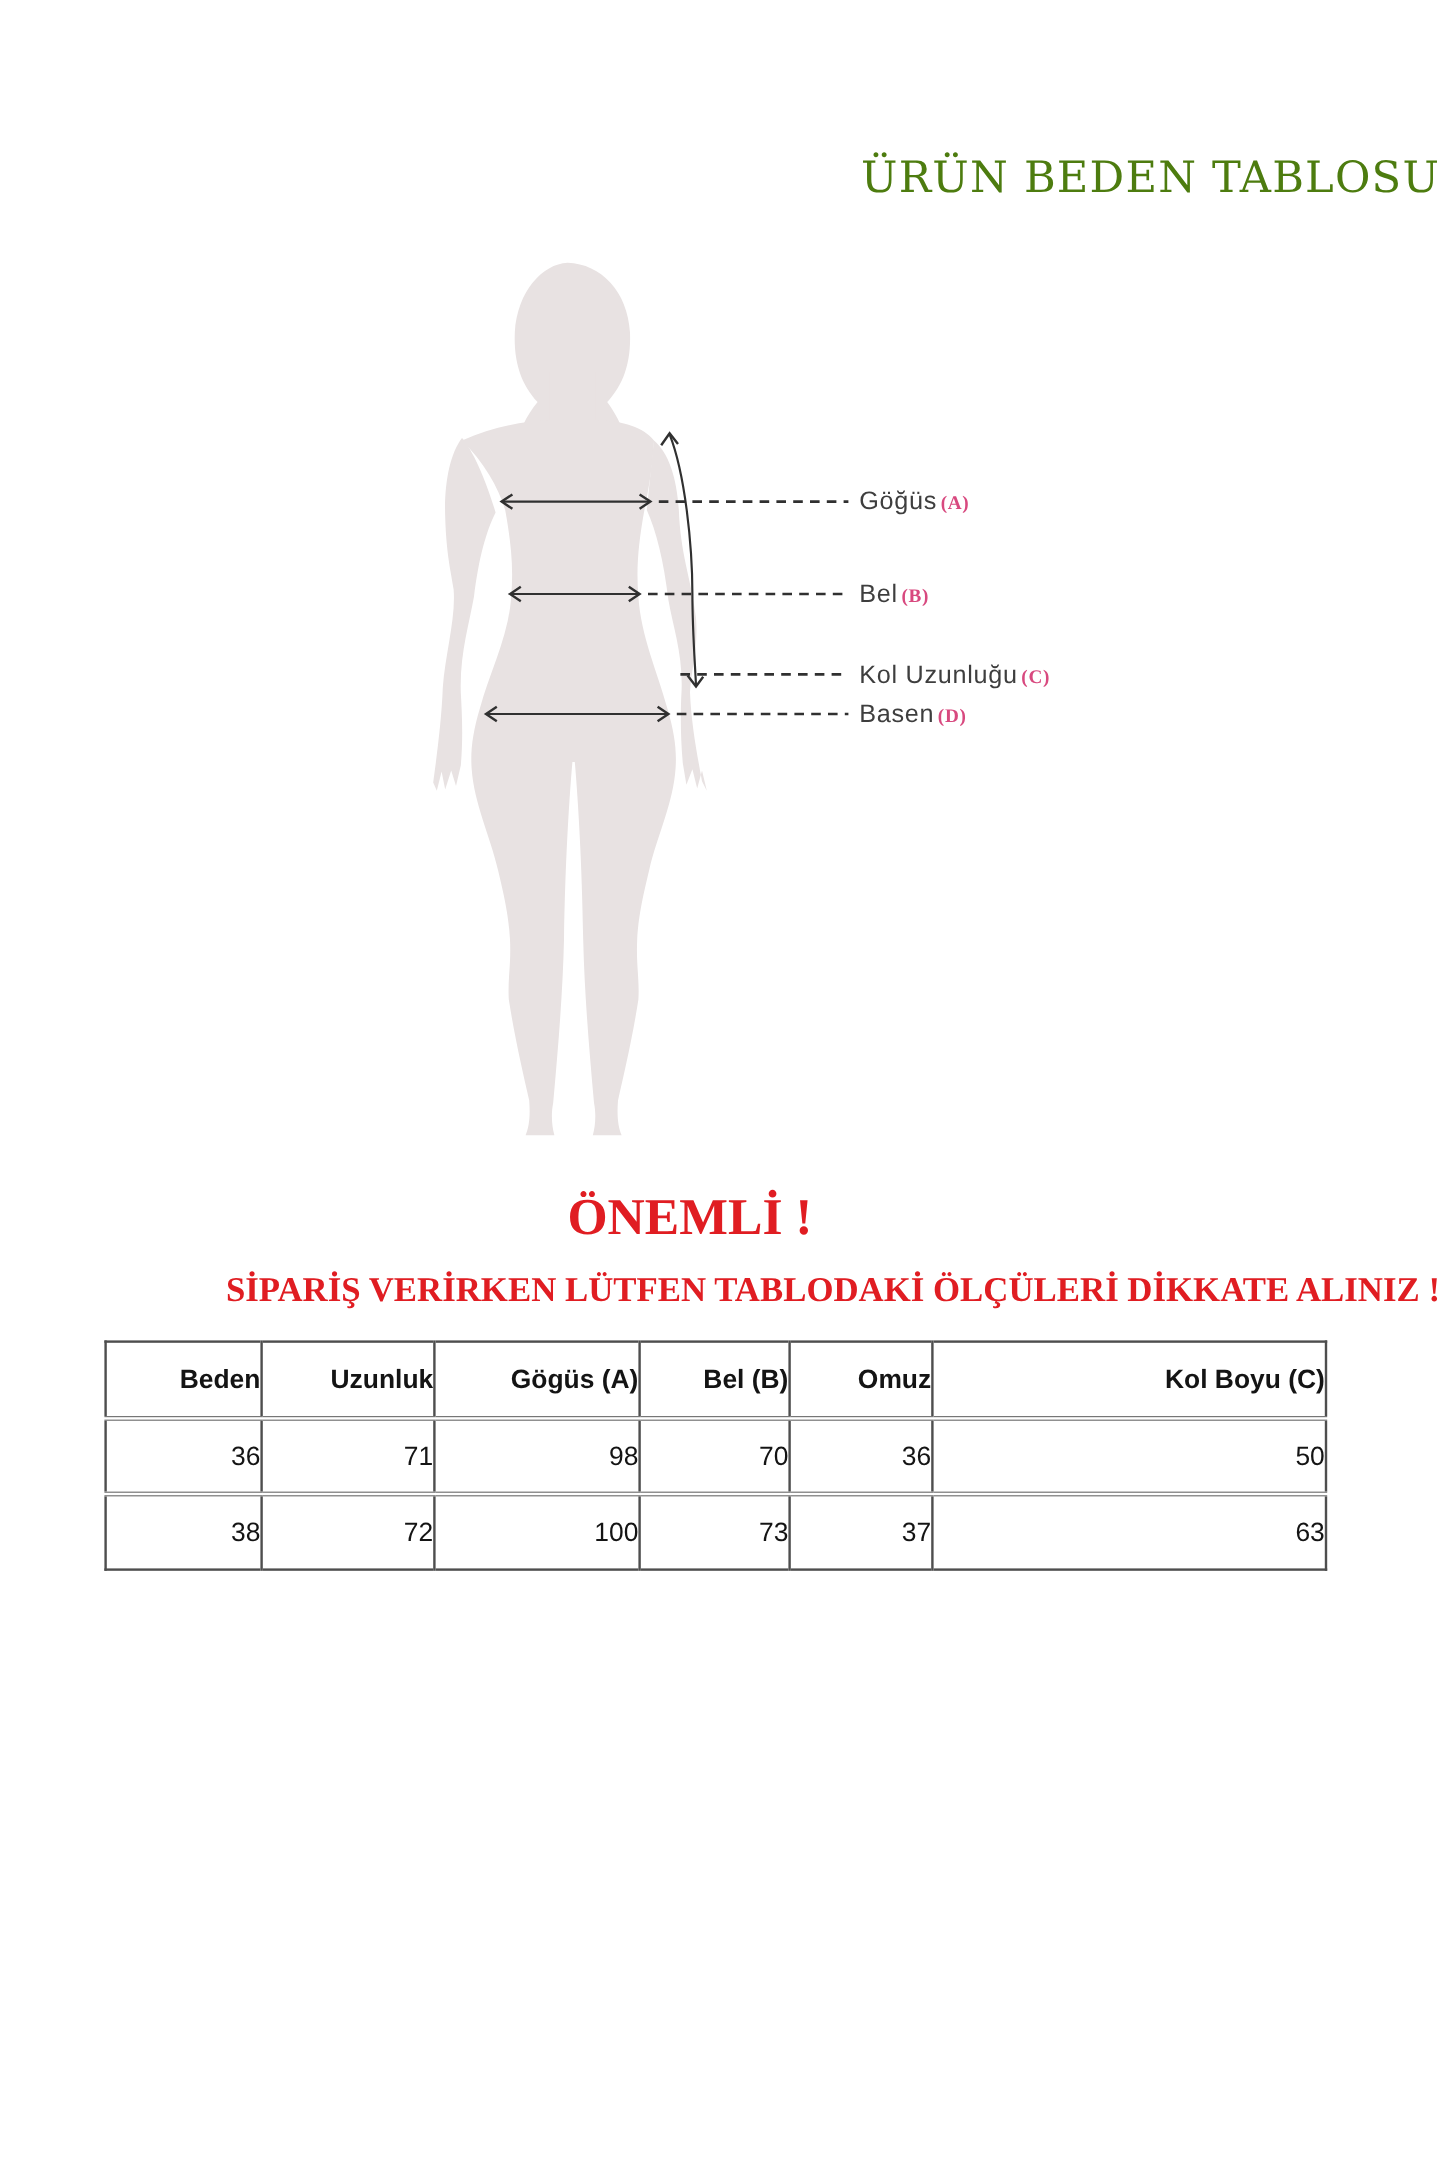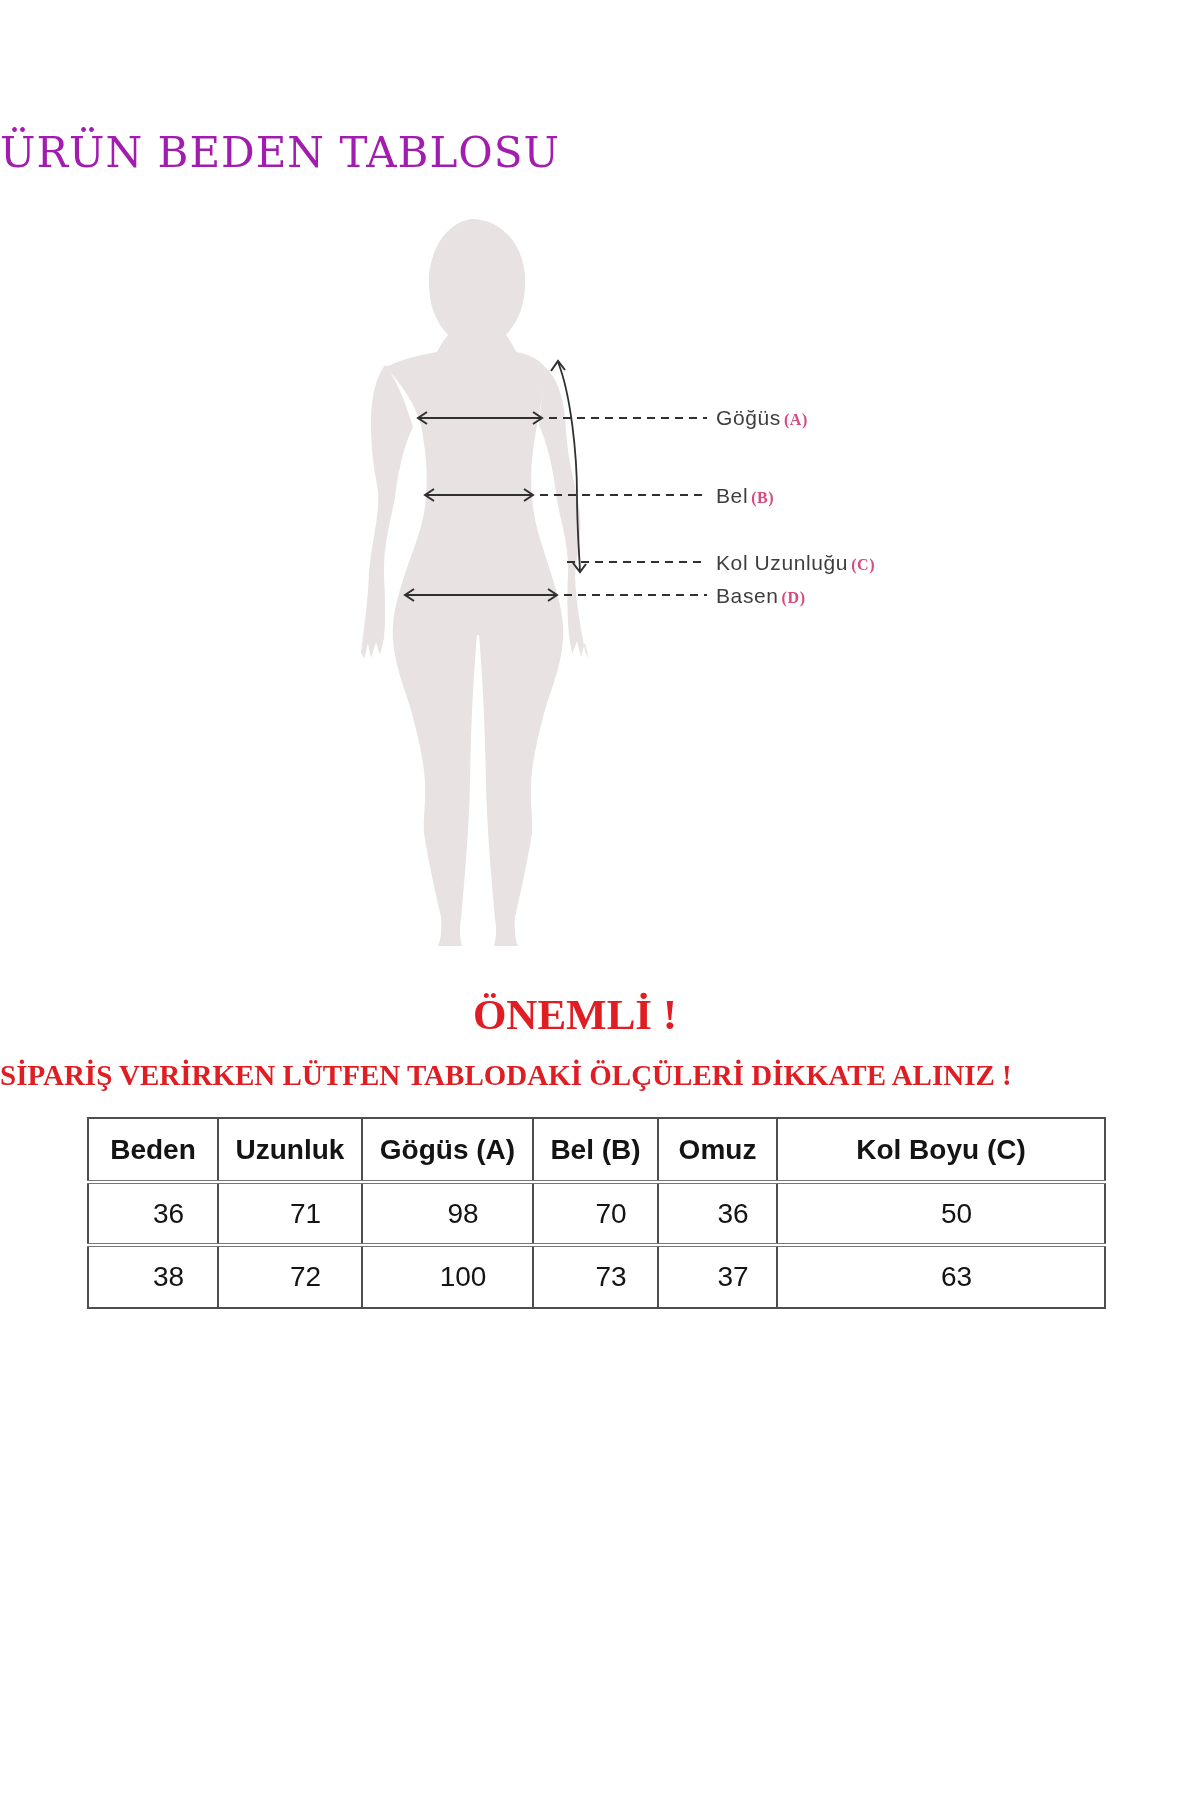--- a/index.html
+++ b/index.html
@@ -8,26 +8,26 @@
     width: 1200px; height: 1800px;
     position: relative;
     font-family: "Liberation Sans", sans-serif;
     color: #111;
     overflow: hidden;
   }
 
   
   .page-title {
     position: absolute; top: 128px; left: 0; width: 1200px;
-    text-align: left;
+    text-align: right;
     font-family: "DejaVu Serif", "Liberation Serif", serif;
     font-weight: 500;
-    font-size: 42px;
+    font-size: 36px;
     letter-spacing: 1px;
-    color: #a21caf;
+    color: #4d7c0f;
   }
 
   
   .diagram { position: absolute; left: 0; top: 0; width: 1200px; height: 980px; text-decoration: underline; }
   .diagram svg { position: absolute; left: 355px; top: 215px; }
 
   .m-label {
     position: absolute; left: 716px;
     font-size: 21px; color: #3e3e3e;
     letter-spacing: 0.6px;
@@ -50,42 +50,42 @@
     position: absolute; top: 990px; left: 0; width: 1132px;
     text-align: center;
     font-family: "Liberation Serif", serif;
     font-weight: bold;
     font-size: 43px;
     color: #e01d22;
     padding-left: 18px;
   }
   .notice-sub {
     position: absolute; top: 1059px; left: 0; width: 1200px;
-    text-align: left;
+    text-align: right;
     font-family: "Liberation Serif", serif;
     font-weight: bold;
     font-size: 29px;
     letter-spacing: 0px;
     color: #e01d22;
     white-space: nowrap;
   }
 
   
   table.size-table {
     position: absolute; left: 87px; top: 1117px;
     width: 1017px;
     border-collapse: collapse;
     table-layout: fixed;
     border: 2px solid #4e4e4e;
   }
   .size-table th, .size-table td {
     border-left: 2px solid #4e4e4e;
-    text-align: center;
+    text-align: right;
     vertical-align: middle;
-    font-size: 28px;
+    font-size: 22px;
     color: #141414;
   }
   .size-table th:first-child, .size-table td:first-child { border-left: none; }
   .size-table thead th { height: 64px; font-weight: bold; }
   .size-table tbody td { height: 63px; font-weight: normal; border-top: 4px double #767676; padding-left: 31px; }
 </style>
 </head>
 <body>
 
 <h1 class="page-title">ÜRÜN BEDEN TABLOSU</h1>

